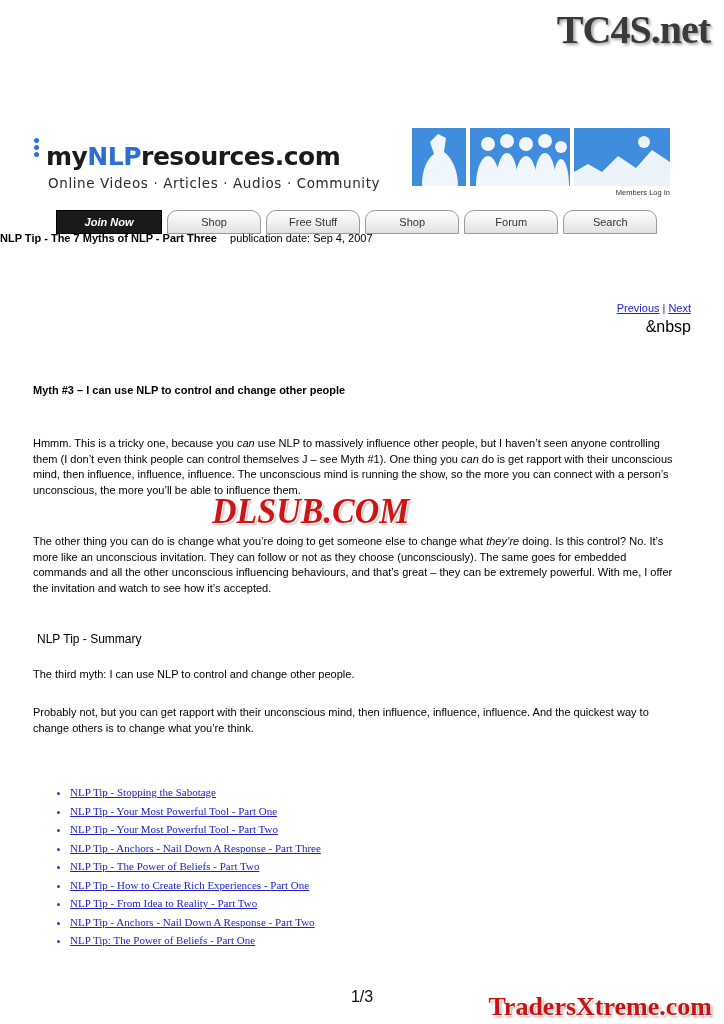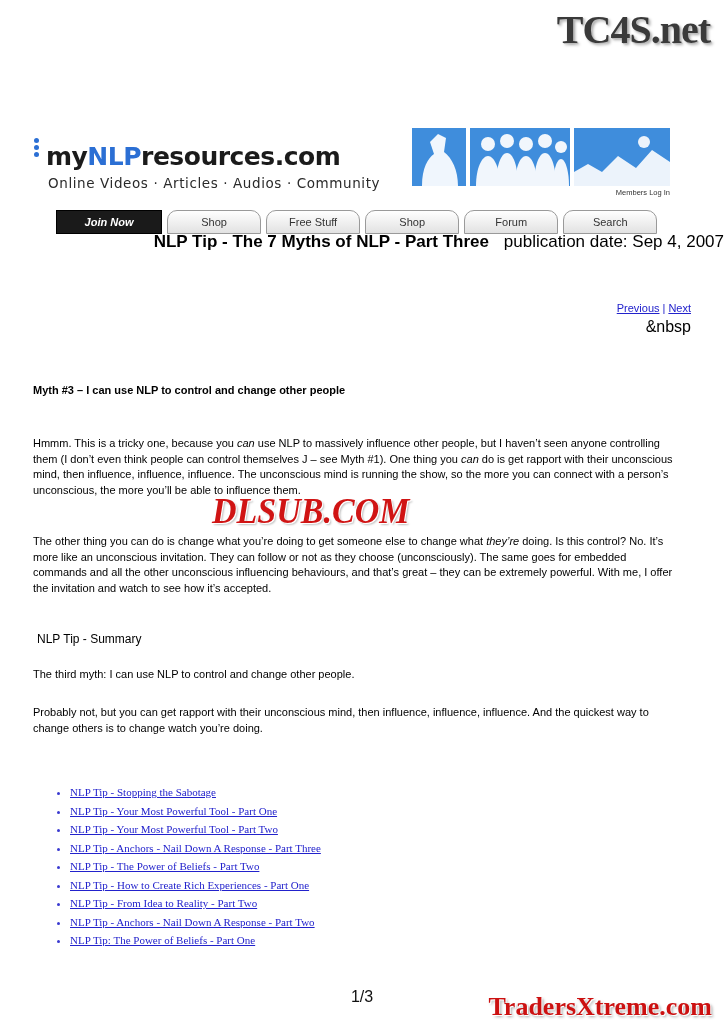--- a/index.html
+++ b/index.html
@@ -138,22 +138,22 @@
     border-radius: 0;
     min-width: 92px;
   }
 
   
   .title-row {
     position: absolute;
     top: 232px;
     left: 0;
     width: 724px;
-    text-align: right;
-    font-size: 17px;
+    text-align: left;
+    font-size: 11px;
   }
   .title-row .art-title {
     font-weight: bold;
   }
   .title-row .pubdate {
     margin-left: 10px;
   }
 
   
   .prevnext {
@@ -348,21 +348,21 @@
 
   <p class="myth-head">Myth #3 – I can use NLP to control and change other people</p>
 
   <p class="body"><span>Hmmm. This is a tricky one, because you </span><em>can</em><span> use NLP to massively influence other people, but I haven’t seen anyone controlling them (I don’t even think people can control themselves J – see Myth #1). One thing you </span><em>can</em><span> do is get rapport with their unconscious mind, then influence, influence, influence. The unconscious mind is running the show, so the more you can connect with a person’s unconscious, the more you’ll be able to influence them.</span></p>
 
   <p class="body"><span>The other thing you can do is change what you’re doing to get someone else to change what </span><em>they’re</em><span> doing. Is this control? No. It’s more like an unconscious invitation. They can follow or not as they choose (unconsciously). The same goes for embedded commands and all the other unconscious influencing behaviours, and that’s great – they can be extremely powerful. With me, I offer the invitation and watch to see how it’s accepted.</span></p>
 
   <p class="summary-head">NLP  Tip - Summary</p>
 
   <p class="sum">The third myth: I can use NLP to control and change other people.</p>
-  <p class="sum">Probably not, but you can get rapport with their unconscious mind, then influence, influence, influence. And the quickest way to change others is to change watch you’re doing.</p>
+  <p class="sum">Probably not, but you can get rapport with their unconscious mind, then influence, influence, influence. And the quickest way to change others is to change what you’re think.</p>
 </div>
 
 <div class="dlsub">DLSUB.COM</div>
 
 <div class="related">
   <ul>
     <li><a href="#">NLP Tip - Stopping the Sabotage</a></li>
     <li><a href="#">NLP Tip - Your Most Powerful Tool - Part One</a></li>
     <li><a href="#">NLP Tip - Your Most Powerful Tool - Part Two</a></li>
     <li><a href="#">NLP Tip - Anchors - Nail Down A Response - Part Three</a></li>

